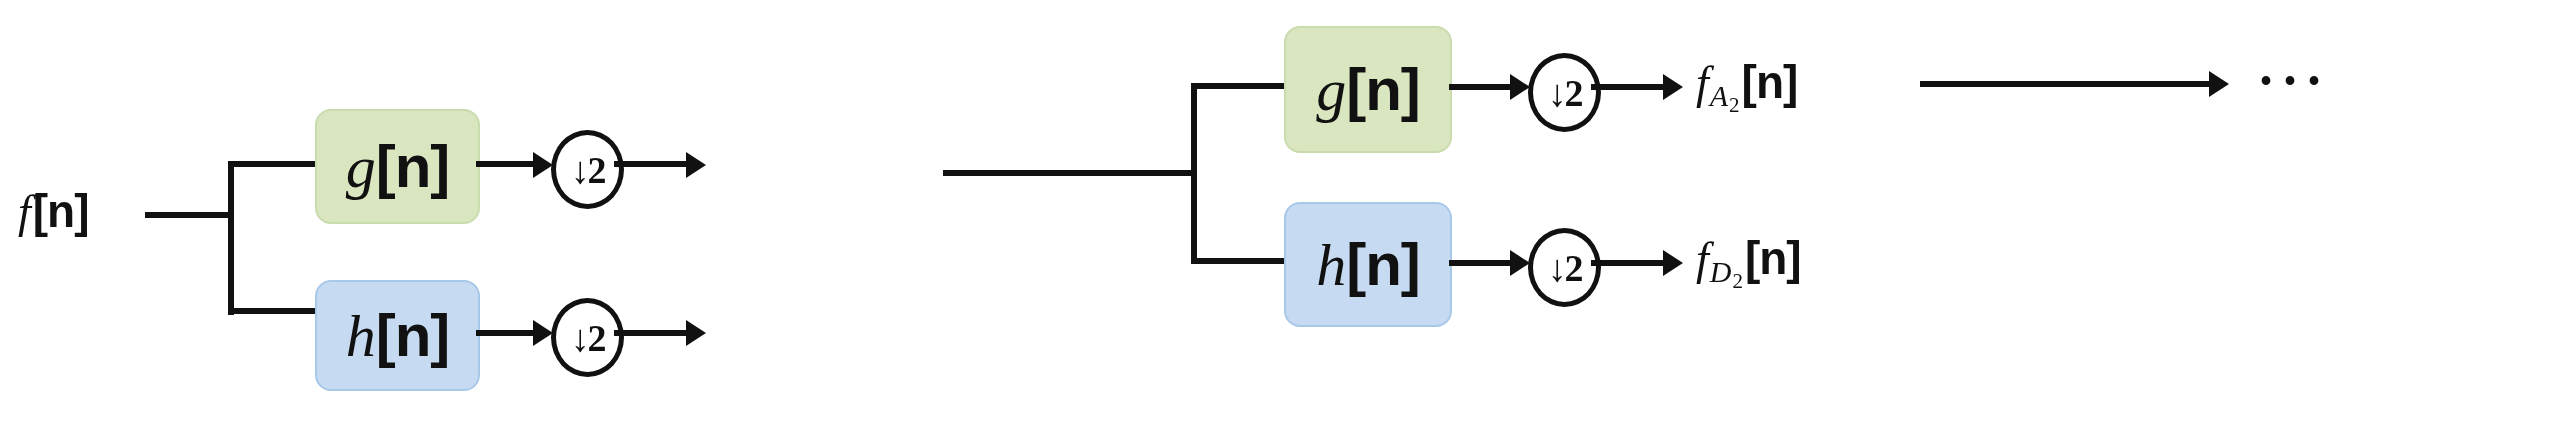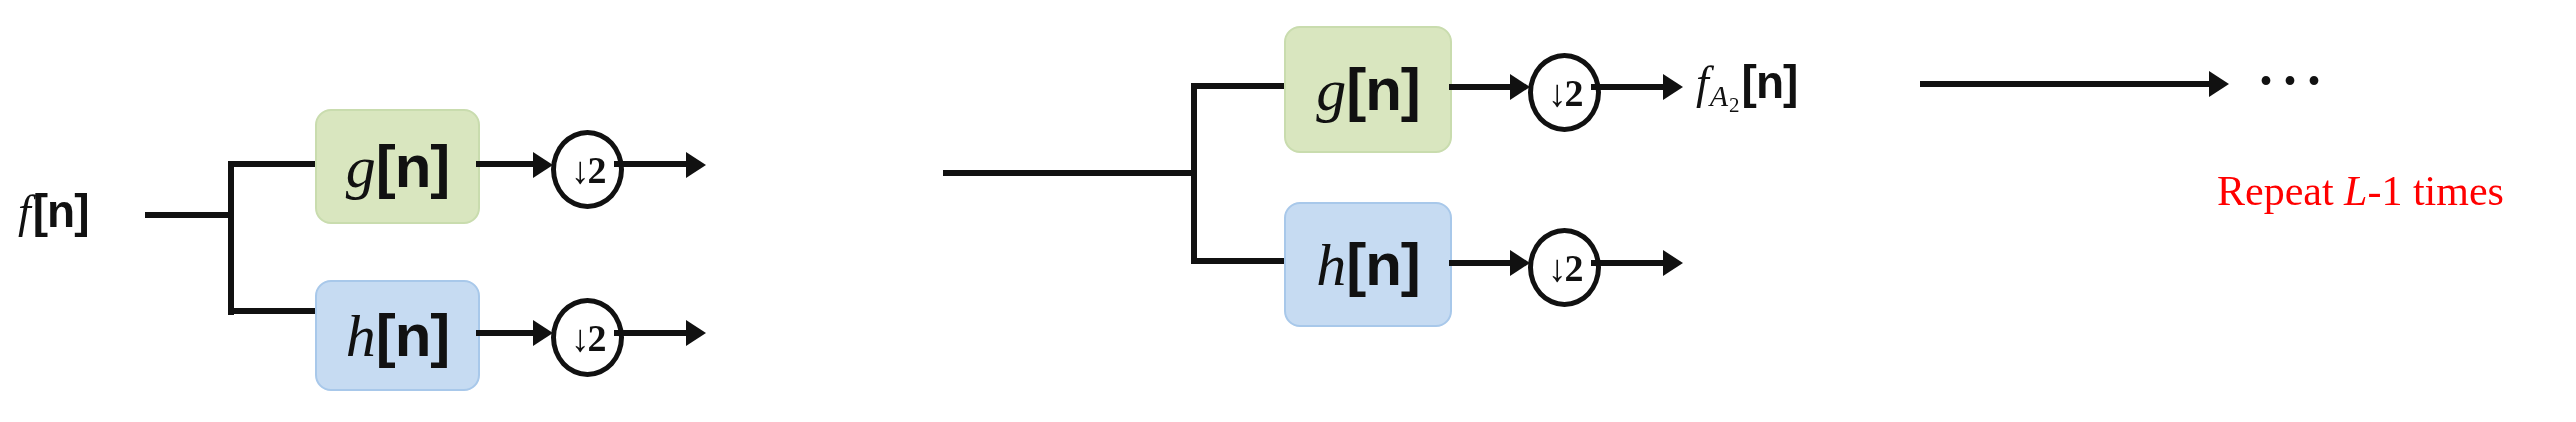--- a/index.html
+++ b/index.html
@@ -132,24 +132,24 @@
   <div class="hline" style="left:1449px;top:260px;width:71px;"></div>
   <div class="ahead" style="left:1510px;top:250px;"></div>
 
   <div class="dscircle" style="left:1528px;top:228px;width:63px;height:69px;">
     <span>↓2</span>
   </div>
 
   <div class="hline" style="left:1591px;top:260px;width:77px;"></div>
   <div class="ahead" style="left:1663px;top:250px;"></div>
 
+  <div class="mlabel" style="left:1696px;top:235px;">
+    <span class="f">f</span><span class="sub">D</span><span class="sub"><span class="subsub">2</span></span><span class="brk">[n]</span>
+  </div>
 
   <div class="hline" style="left:1920px;top:81px;width:297px;"></div>
   <div class="ahead" style="left:2209px;top:71px;"></div>
 
   <div class="ellipsis" style="left:2257px;top:54px;">···</div>
 
-  <div class="repeat" style="left:2217px;top:170px;">
-    <span>Repeat </span><i>L</i><span>-1 times</span>
-  </div>
 
 </div>
 
 
 </body></html>

